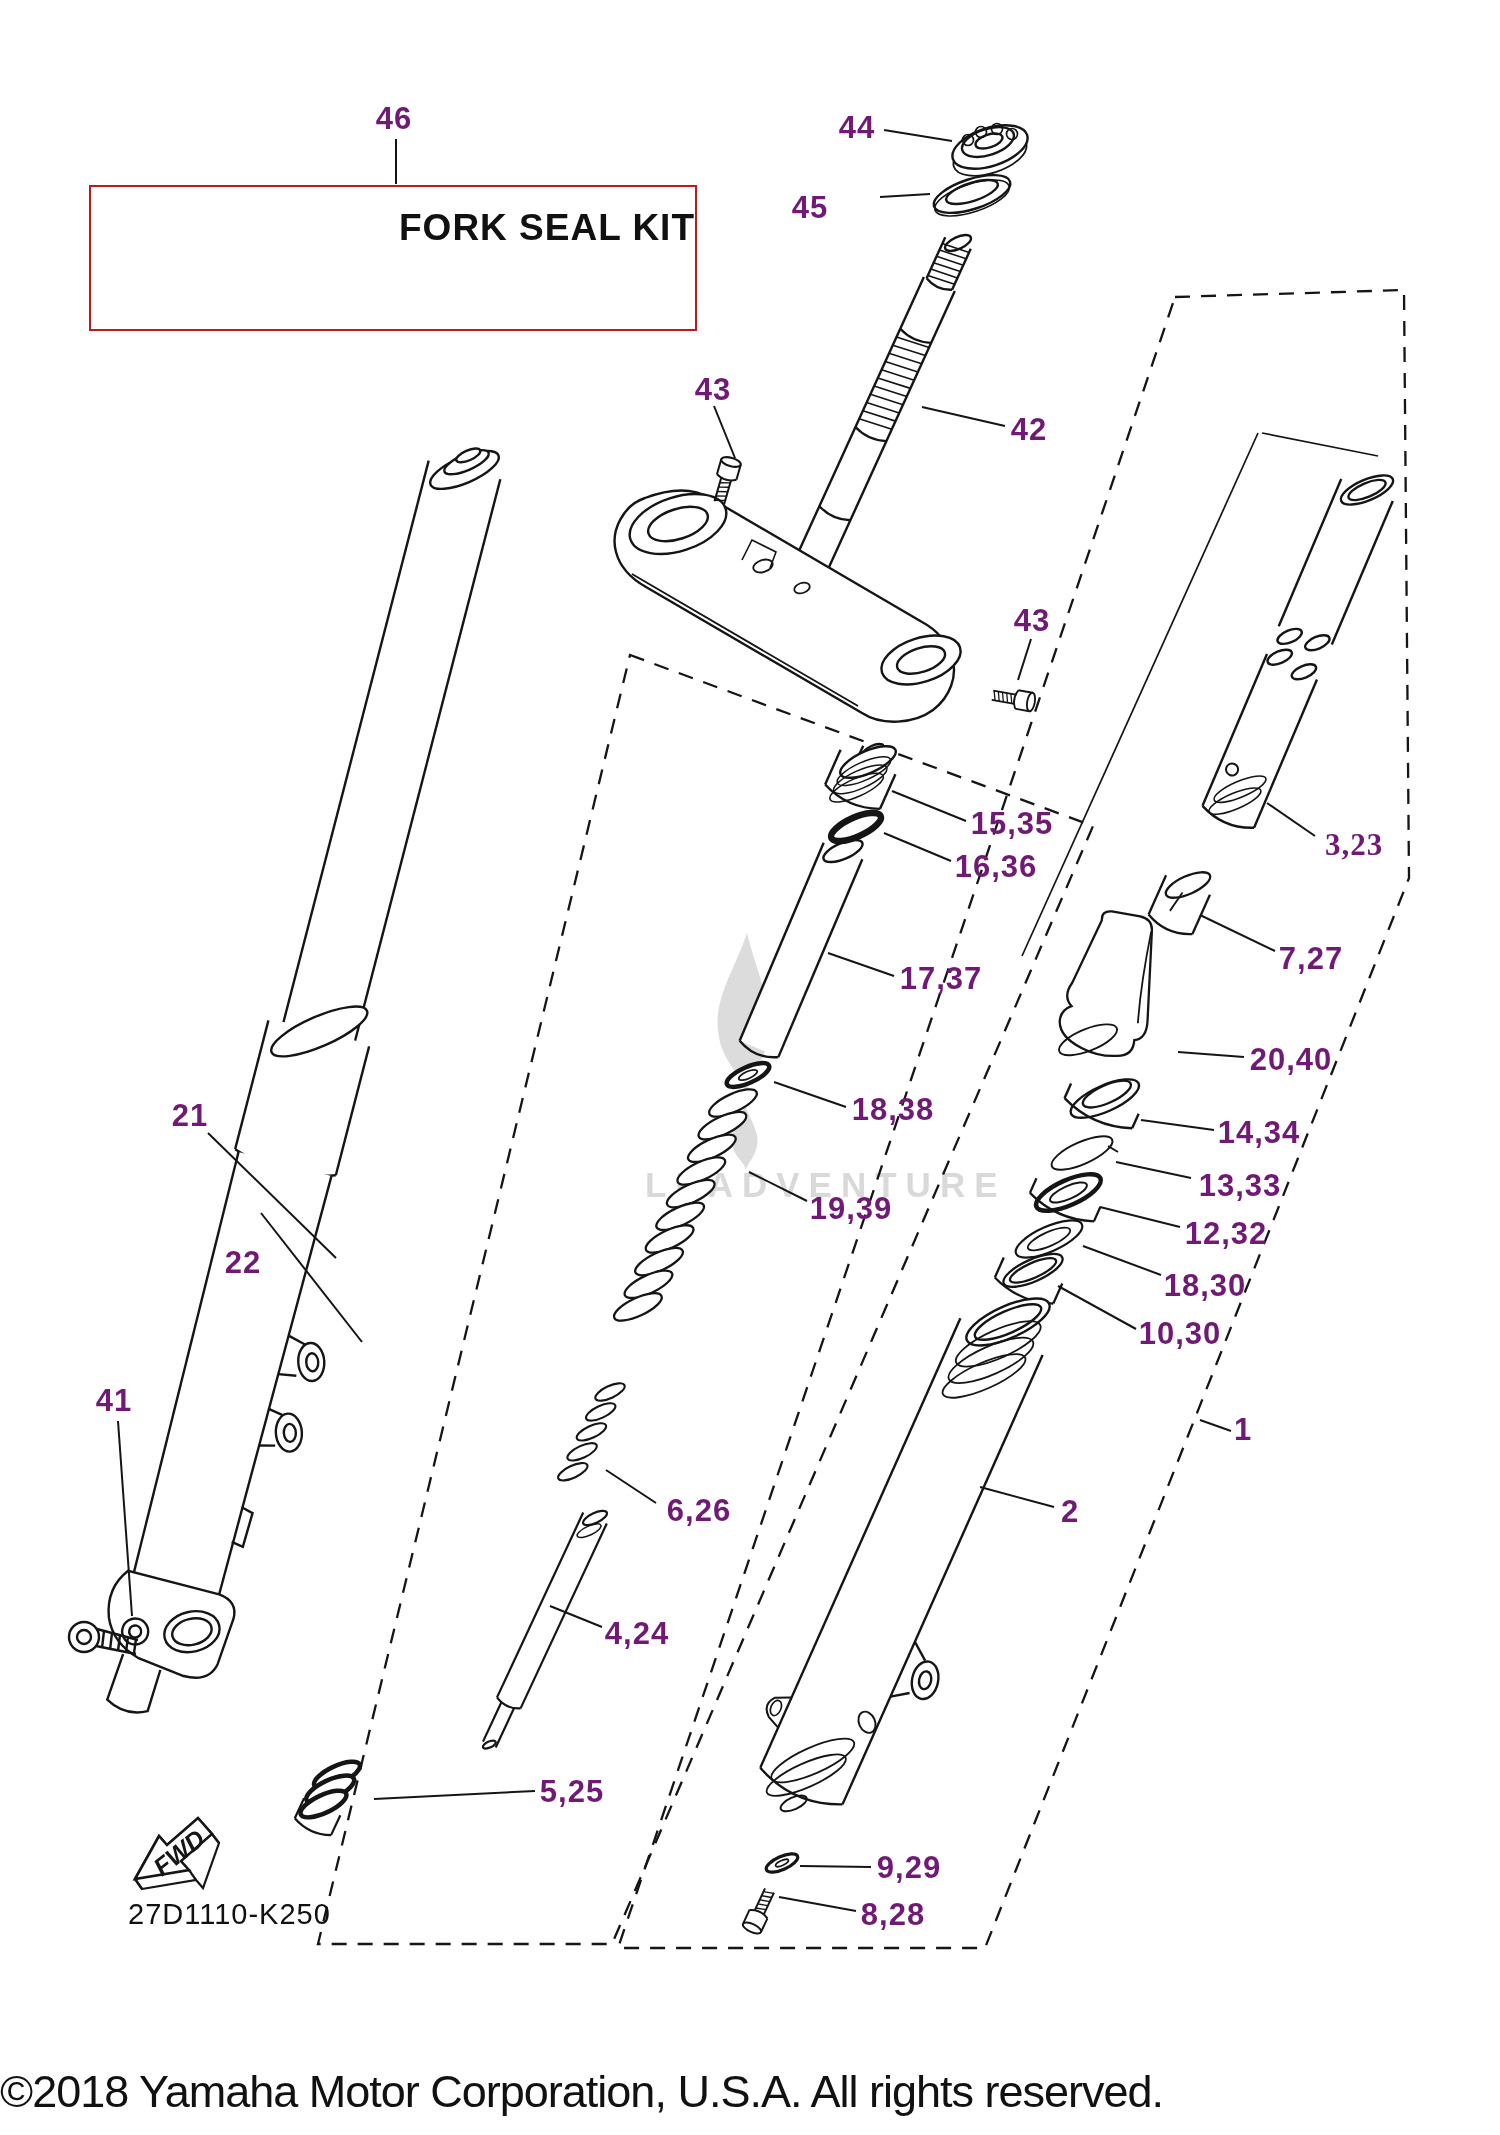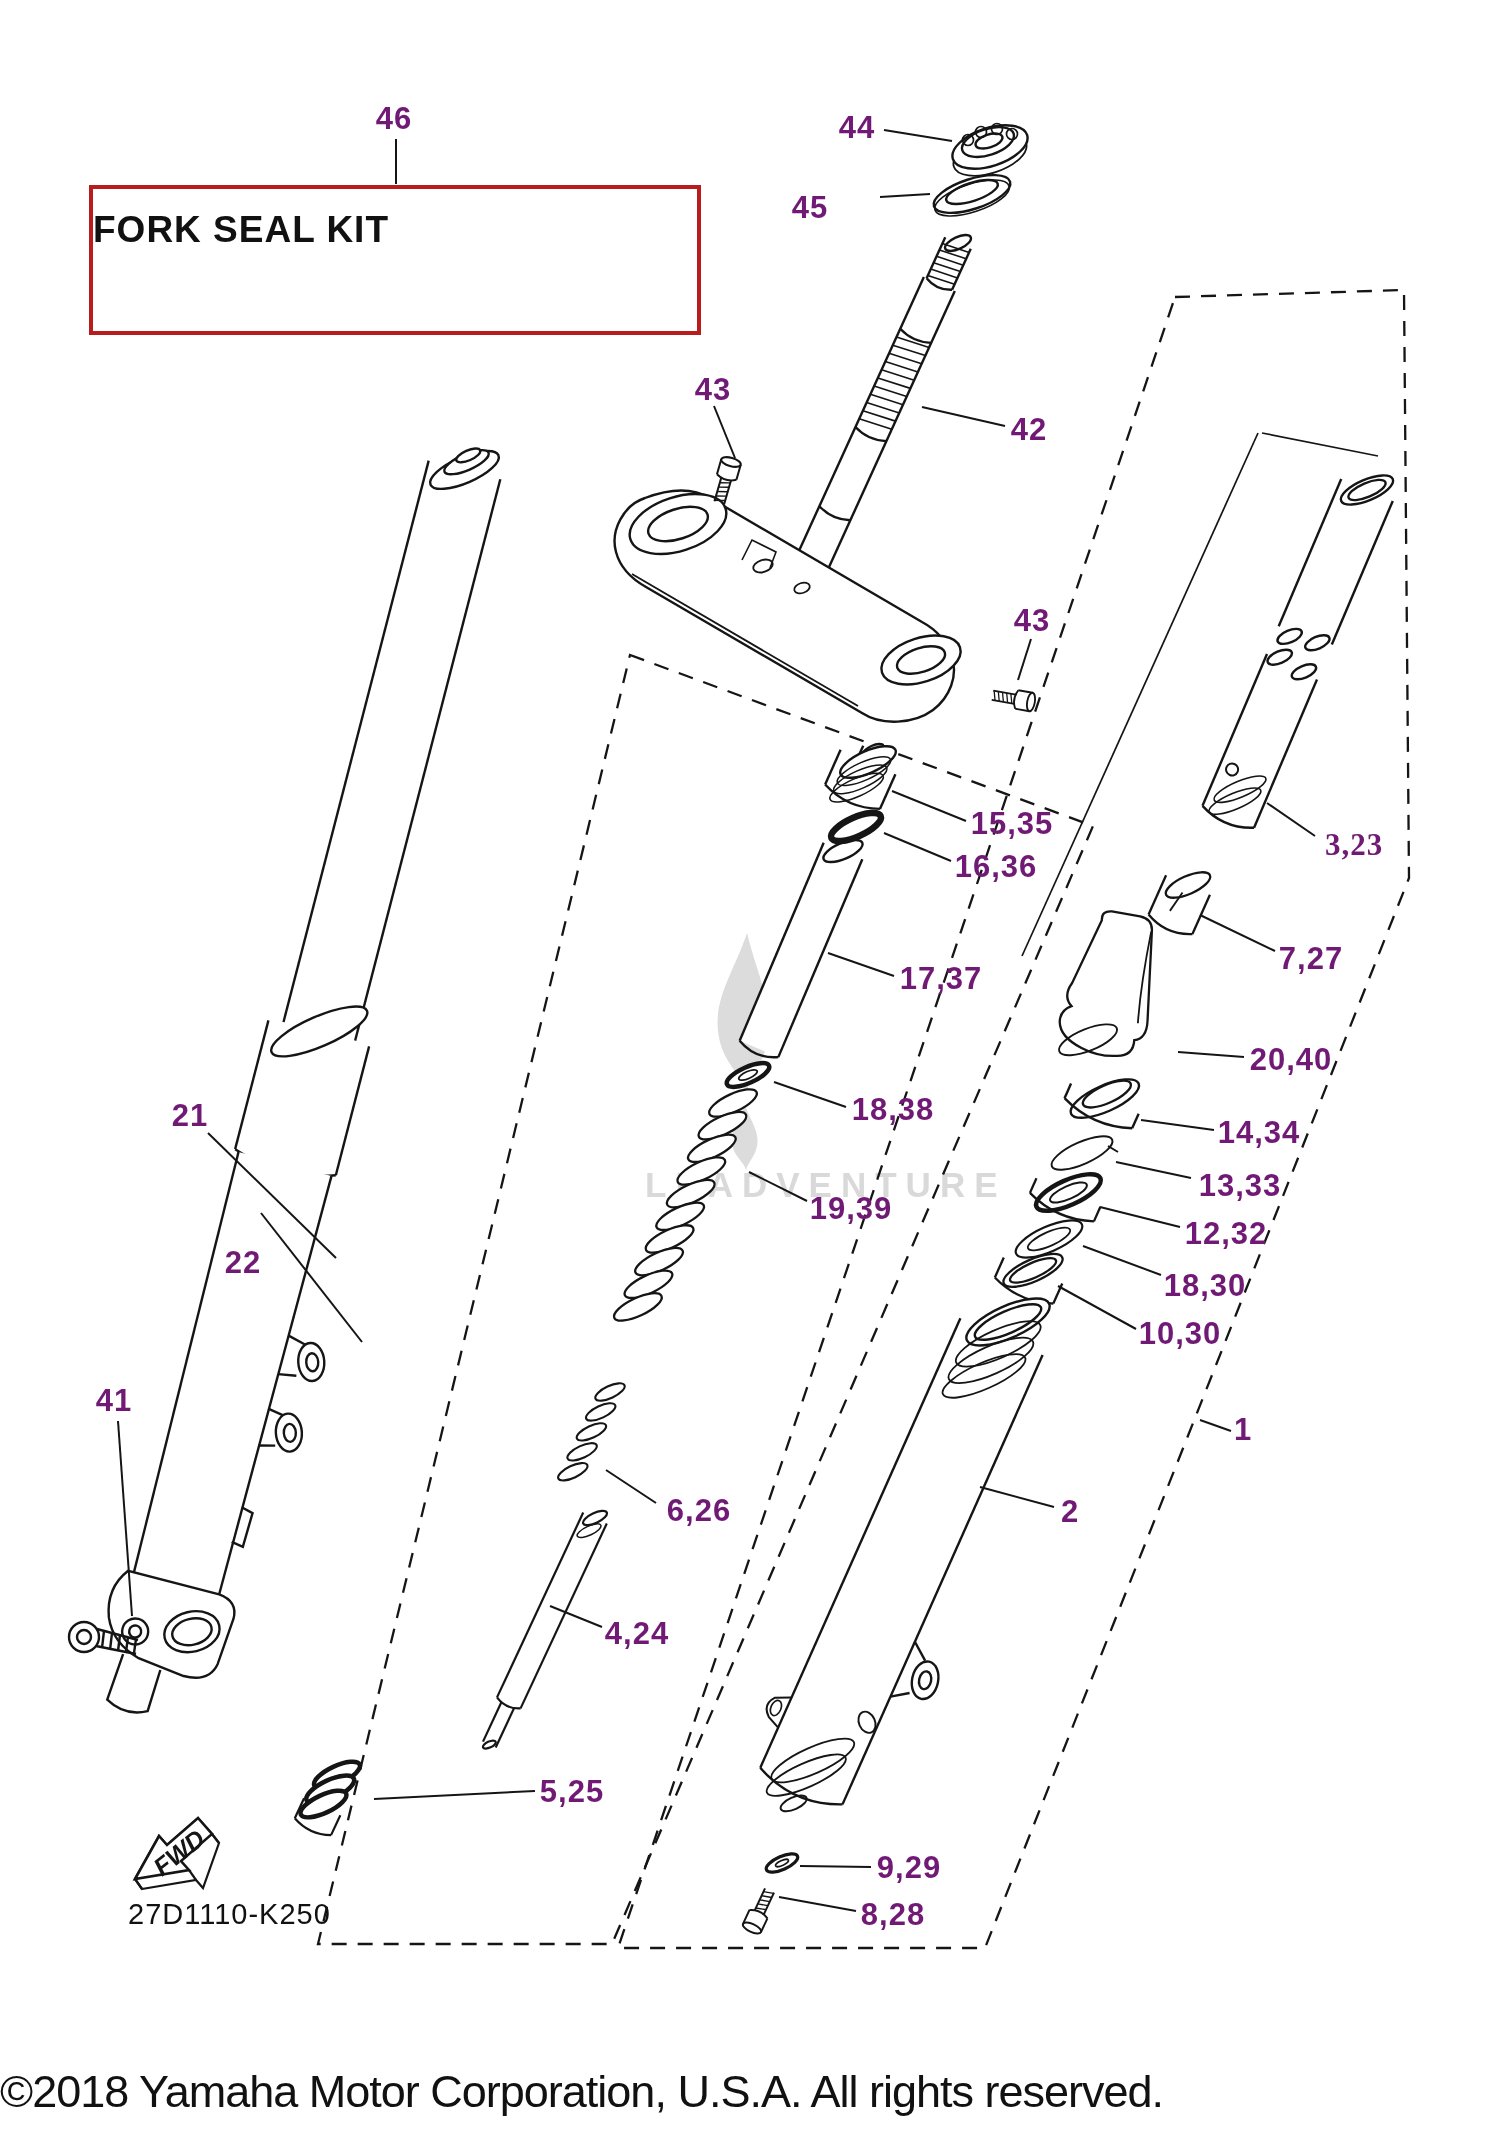--- a/index.html
+++ b/index.html
@@ -1,21 +1,21 @@
 <!DOCTYPE html>
 <html><head>
 <meta charset="utf-8">
 <style>
   html,body{margin:0;padding:0;background:#fff;}
   .page{position:relative;width:1500px;height:2135px;background:#fff;overflow:hidden;
         font-family:"Liberation Sans",sans-serif;color:#111;}
   svg{position:absolute;left:0;top:0;}
   .callout{position:absolute;transform:translate(-50%,-50%);font-size:31px;font-weight:700;
            color:#701a75;white-space:nowrap;letter-spacing:1px;cursor:pointer;}
-  .info-box{position:absolute;border:4px solid #b91c1c;text-align:left;background:transparent;}
+  .info-box{position:absolute;border:2px solid #b91c1c;text-align:right;background:transparent;}
   .info-box .t1{font-size:37px;font-weight:800;margin-top:20px;letter-spacing:1px;}
   .info-box .t2{font-size:28px;font-weight:400;margin-top:6px;}
   .drawing-code{position:absolute;left:128px;top:1898px;font-size:29px;font-weight:400;letter-spacing:1px;}
   .copyright{position:absolute;left:0;top:2066px;width:100%;font-size:45px;
              font-weight:400;letter-spacing:-1px;}
   .renderer{position:absolute;left:0;top:2106px;width:100%;text-align:center;font-size:18px;
             font-weight:400;color:#222;}
 </style>
 </head>
 <body>

